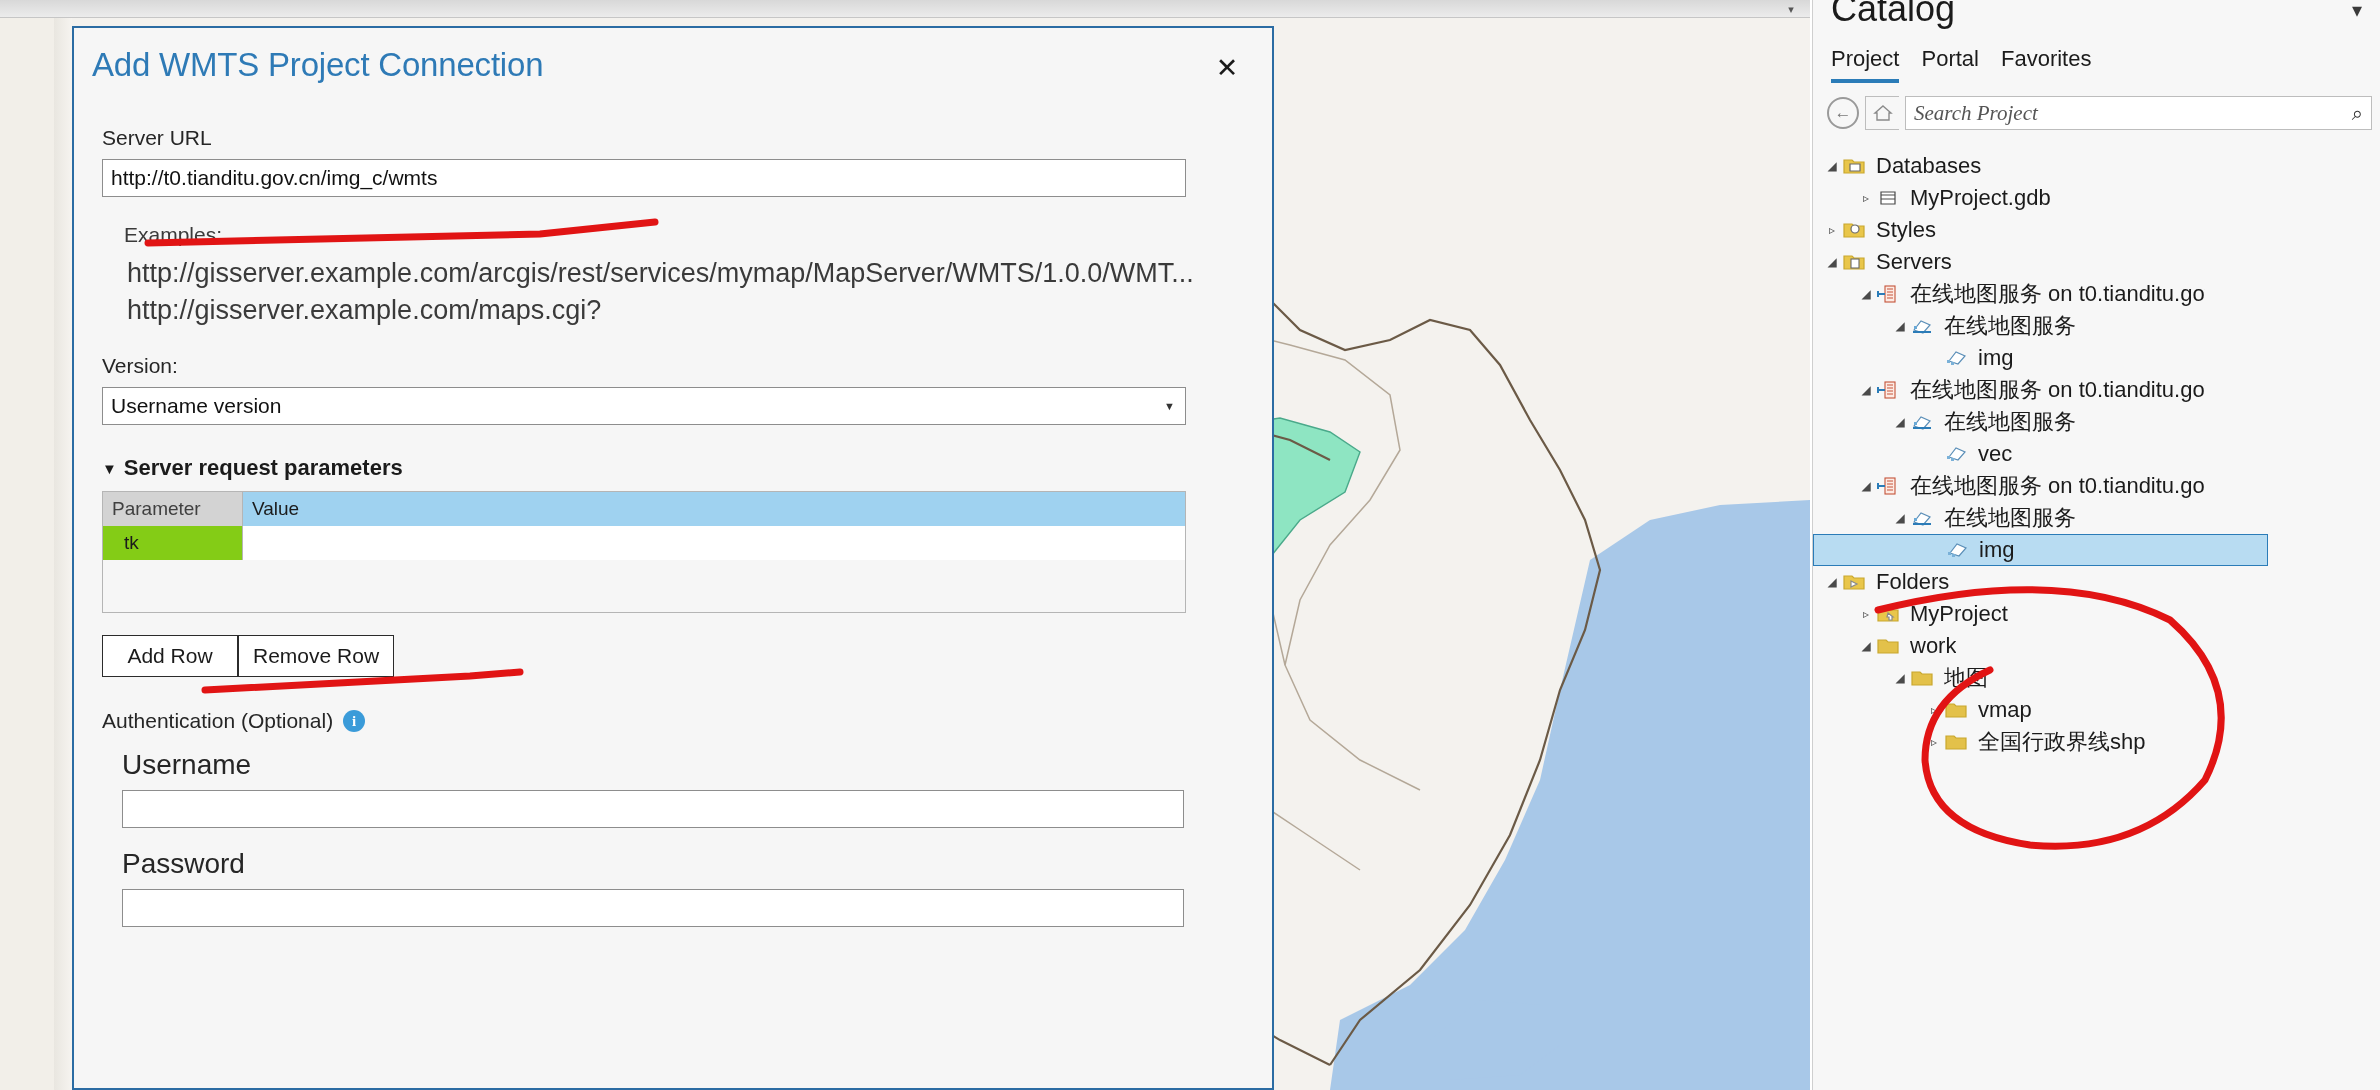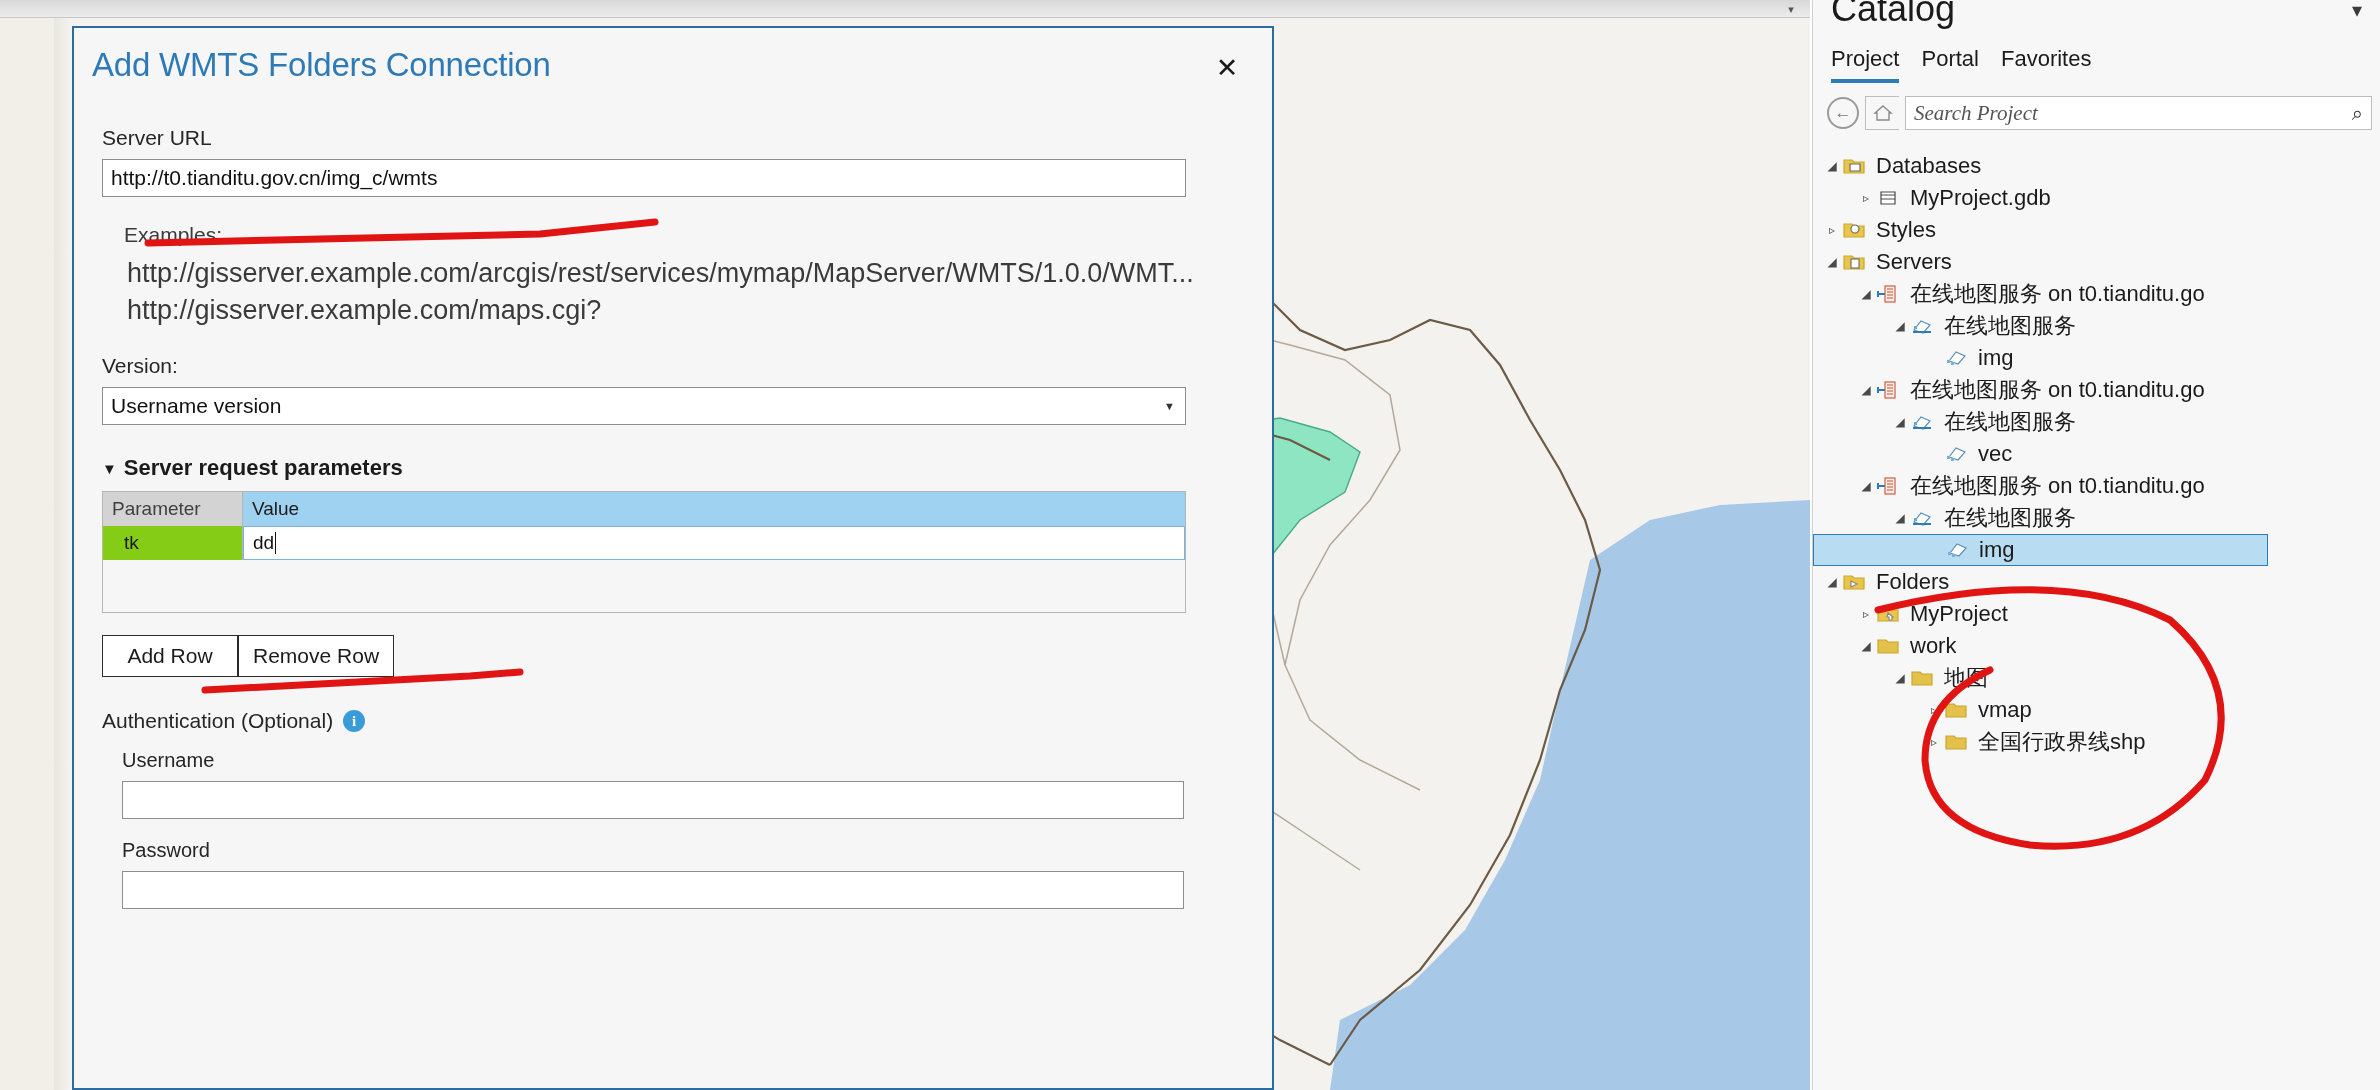--- a/index.html
+++ b/index.html
@@ -36,21 +36,21 @@
     font-size:33px; color:#2e7ab6; font-weight:400; letter-spacing:-0.2px;
   }
   #dialog-close {
     position:absolute; right:22px; top:20px; width:46px; height:40px;
     display:flex; align-items:center; justify-content:center;
     color:#1a1a1a; font-size:27px; line-height:1; cursor:pointer; font-weight:300;
   }
   #dialog-body { position:absolute; left:0; top:72px; right:0; bottom:0; padding:0 28px; }
 
   .field-label { font-size:21px; color:#262626; margin-top:26px; margin-bottom:9px; }
-  .sub-label { font-size:20px; color:#262626; margin-bottom:9px; }
+  .sub-label { font-size:28px; color:#262626; margin-bottom:9px; }
 
   .text-input {
     width:1084px; height:38px; background:#ffffff; border:1px solid #8d8d8d;
     font-size:21px; color:#111; padding:0 8px; display:flex; align-items:center;
     font-family:"Liberation Sans", sans-serif;
   }
 
   .examples-block { margin-top:26px; margin-left:22px; }
   .examples-head { font-size:21px; color:#3a3a3a; margin-bottom:8px; }
   .example-line { font-size:27px; color:#3a3a3a; margin-left:3px; line-height:1.36; }
@@ -181,21 +181,21 @@
 <div id="left-edge-strip"></div>
 <div id="left-edge-bar"></div>
 
 <div id="top-chrome">
   <div id="map-scroll-arrow">▾</div>
 </div>
 
 <div id="dialog">
 
   <div id="dialog-titlebar">
-    <div id="dialog-title">Add WMTS Folders Connection</div>
+    <div id="dialog-title">Add WMTS Project Connection</div>
     <div id="dialog-close">✕</div>
   </div>
 
   <div id="dialog-body">
 
     <div class="field-label">Server URL</div>
     <div class="text-input">http://t0.tianditu.gov.cn/img_c/wmts</div>
 
     <div class="examples-block">
       <div class="examples-head">Examples:</div>
@@ -214,24 +214,20 @@
       <span>Server request parameters</span>
     </div>
 
     <div class="param-table">
       <div class="param-head">
         <div class="c1">Parameter</div>
         <div class="c2">Value</div>
       </div>
       <div class="param-row">
         <div class="c1">tk</div>
-        <div class="c2">
-          <span>dd</span>
-            <span class="caret"></span>
-        </div>
       </div>
       <div class="param-filler"></div>
     </div>
 
     <div class="btn-row">
       <div class="btn">Add Row</div>
       <div class="btn">Remove Row</div>
     </div>
 
     <div class="auth-head">

